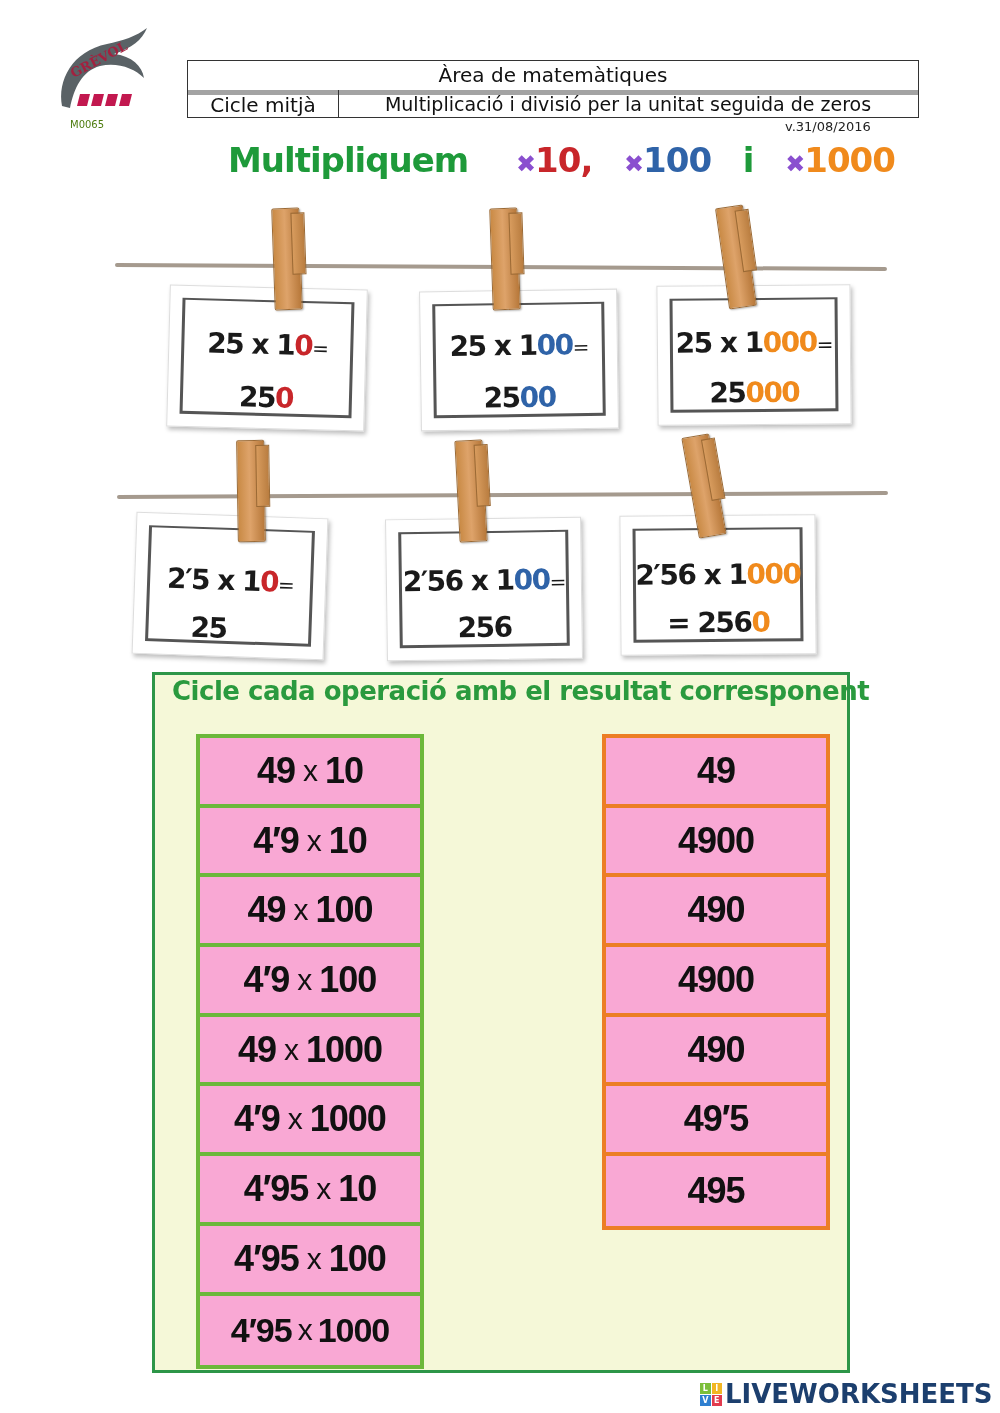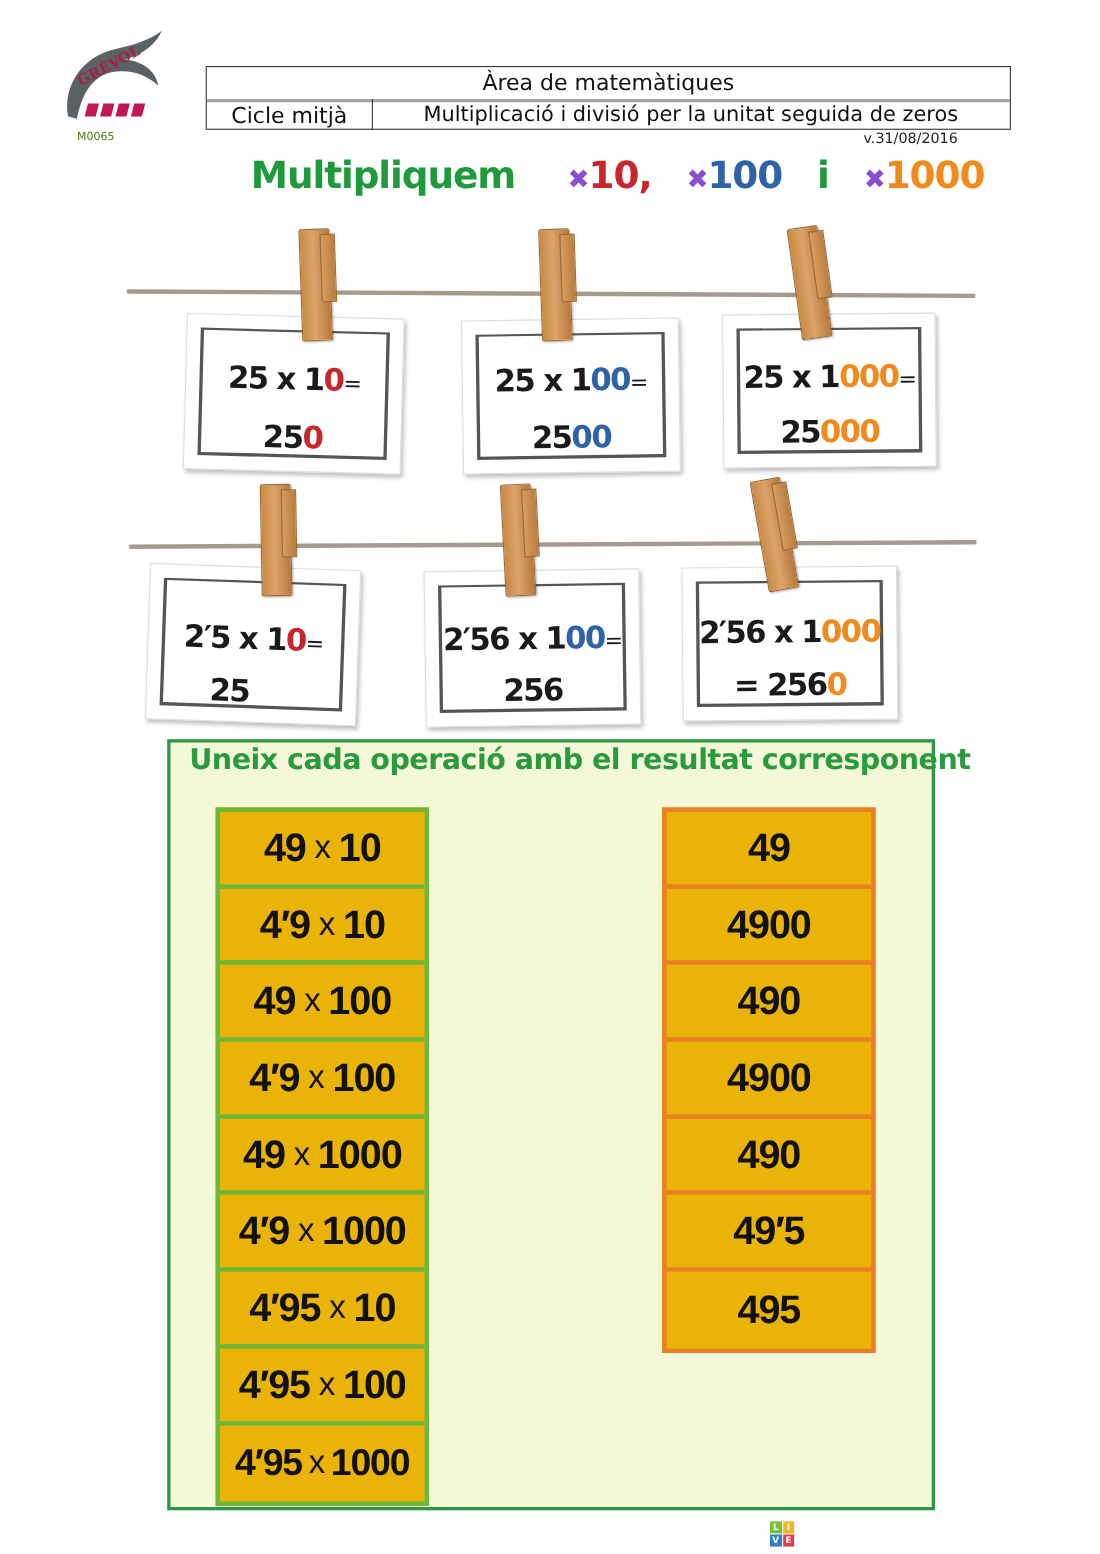--- a/index.html
+++ b/index.html
@@ -3,21 +3,21 @@
 <meta charset="utf-8">
 <style>
   html,body{margin:0;padding:0;background:#fff;}
   body{width:1000px;height:1413px;position:relative;overflow:hidden;font-family:"DejaVu Sans",sans-serif;color:#111;}
   .abs{position:absolute;}
   
   .logo{left:52px;top:26px;width:100px;height:90px;}
   .code{left:70px;top:119px;font-size:10px;color:#4d7c0f;}
   
   .htable{left:187px;top:60px;width:732px;height:58px;border:1px solid #333;box-sizing:border-box;}
-  .hrow1{position:absolute;left:0;top:0;width:100%;height:29px;border-bottom:3px solid #a3a3a3;text-align:center;font-size:20px;line-height:29px;}
+  .hrow1{position:absolute;left:0;top:0;width:100%;height:29px;border-bottom:5px solid #a3a3a3;text-align:center;font-size:20px;line-height:29px;}
   .hcell-a{position:absolute;left:0;top:29px;width:150px;height:28px;border-right:1px solid #333;text-align:center;font-size:20px;line-height:30px;}
   .hcell-b{position:absolute;left:150px;top:29px;right:0;height:28px;text-align:center;font-size:19px;line-height:29px;}
   .version{left:785px;top:119px;font-size:13px;color:#222;}
   
   .title{left:228px;top:140px;font-size:34px;font-weight:bold;font-family:"DejaVu Sans",sans-serif;letter-spacing:-1px;white-space:nowrap;}
   .t-green{color:#1e9a3a;}
   .t-purple{color:#8a4fcf;}
   .t-red{color:#c8262a;}
   .t-blue{color:#2f63a8;}
   .t-orange{color:#f08a1c;}
@@ -25,21 +25,21 @@
   .rope{height:4px;background:#a59a8e;border-radius:2px;}
   
   .card{background:#fff;box-shadow:2px 3px 4px rgba(0,0,0,0.25);border:1px solid #ddd;}
   .card .frame{position:absolute;left:12px;top:12px;right:12px;bottom:12px;border:3px solid #555;border-top-width:2px;}
   .card .line1,.card .line2{position:absolute;left:0;right:0;text-align:center;font-family:"DejaVu Sans",sans-serif;font-weight:bold;color:#1a1a1a;white-space:nowrap;letter-spacing:-1.5px;}
   .peg{width:26px;height:100px;background:linear-gradient(90deg,#c98a45 0%,#dea36a 45%,#b7783a 100%);border:1px solid #9b6a35;border-radius:2px;box-shadow:1px 1px 2px rgba(0,0,0,0.3);}
   .peg::after{content:"";position:absolute;left:18px;top:4px;width:12px;height:60px;background:linear-gradient(90deg,#d89c5e,#b97d40);border:1px solid #9b6a35;}
   
   .exercise{left:152px;top:672px;width:698px;height:701px;background:#f5f8d8;border:3px solid #2d9648;box-sizing:border-box;}
   .instr{left:172px;top:676px;font-size:26px;font-weight:bold;color:#2a9a3e;white-space:nowrap;letter-spacing:-0.5px;}
-  .col{position:absolute;width:194px;background:#eab308;box-sizing:border-box;}
+  .col{position:absolute;width:228px;background:#f9a8d4;box-sizing:border-box;}
   .col.left{left:196px;top:734px;border:4px solid #6cb83a;}
   .col.right{left:602px;top:734px;border:4px solid #ec7e25;}
   .cell{height:69.7px;box-sizing:border-box;display:flex;align-items:center;justify-content:center;font-family:"Liberation Sans",sans-serif;font-weight:bold;font-size:36px;color:#111;letter-spacing:-1px;}
   .col.left .cell{border-bottom:4px solid #6cb83a;}
   .col.right .cell{border-bottom:4px solid #ec7e25;}
   .col .cell:last-child{border-bottom:none;}
   .cell .x{font-weight:normal;font-size:30px;margin:0 8px;}
   
   .lw{left:700px;top:1378px;height:32px;display:flex;align-items:center;}
   .lw-logo{width:22px;height:22px;display:grid;grid-template-columns:1fr 1fr;grid-gap:1px;margin-right:3px;}
@@ -144,21 +144,21 @@
   <div class="line1" style="top:42px;font-size:28px;">
     <span>2′56 x 1</span><span class="t-orange">000</span><span style="font-size:20px;font-weight:normal"></span>
   </div>
   <div class="line2" style="top:90px;font-size:28px;">
     <span>= 256</span><span class="t-orange">0</span>
   </div>
 </div>
 <div class="abs peg" style="left:690px;top:435px;transform:rotate(-10deg);"></div>
 
 <div class="abs exercise"></div>
-<div class="abs instr">Uneix cada operació amb el resultat corresponent</div>
+<div class="abs instr">Cicle cada operació amb el resultat corresponent</div>
 
 <div class="col left">
   <div class="cell">
       <span>49</span>
       <span class="x">x</span>
       <span>10</span>
     </div>
   <div class="cell">
       <span>4′9</span>
       <span class="x">x</span>
@@ -211,13 +211,14 @@
   <div class="cell">495</div>
 </div>
 
 <div class="abs lw">
   <div class="lw-logo">
     <span style="background:#7cbf3a">L</span>
     <span style="background:#f2b623">I</span>
     <span style="background:#2f7fd0">V</span>
     <span style="background:#e23b4e">E</span>
   </div>
+  <span class="lw-text">LIVEWORKSHEETS</span>
 </div>
 
 </body></html>

